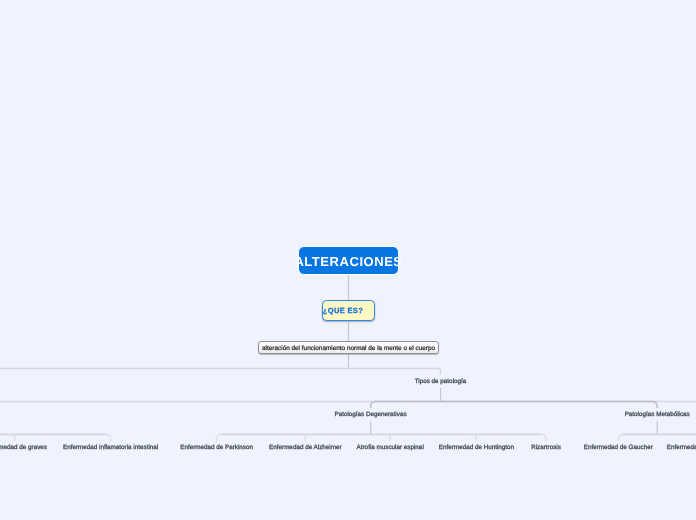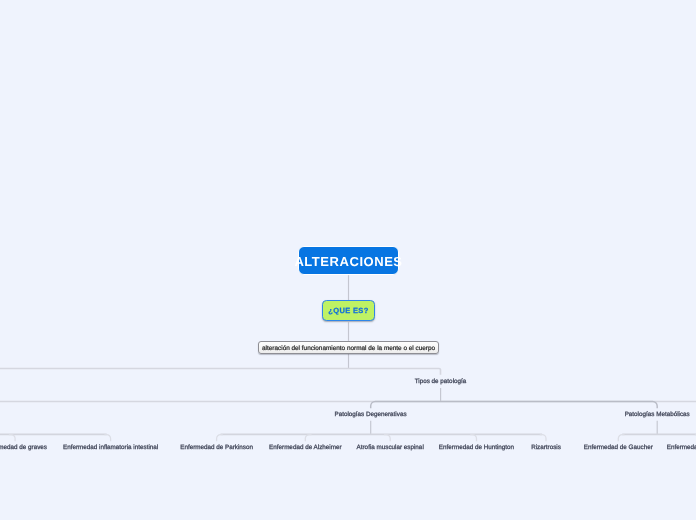--- a/index.html
+++ b/index.html
@@ -12,23 +12,23 @@
   svg.links{position:absolute;left:0;top:0;width:696px;height:520px;}
   .node{position:absolute;white-space:nowrap;box-sizing:border-box;}
 
   .root-node{
      background:#0775e2;color:#fff;font-weight:bold;font-size:13px;
      letter-spacing:.55px;border-radius:6px;border:1.5px solid #ffffff;
      padding-top:1px;
      display:flex;align-items:center;justify-content:center;
   }
   .outline-node{
-     background:#bef264;border:1.5px solid #2f86e8;color:#0f6fdd;
+     background:#fef9c3;border:1.5px solid #2f86e8;color:#0f6fdd;
      font-weight:bold;font-size:7.5px;letter-spacing:.35px;border-radius:4.5px;
-     display:flex;align-items:center;justify-content:center;
+     display:flex;align-items:center;
      box-shadow:0 1px 1.5px rgba(60,64,80,.42);
      -webkit-text-stroke:0.25px #0f6fdd;padding-top:1px;
   }
   .box-node{
      background:linear-gradient(180deg,#fdfdfd 0%,#f7f7f7 45%,#ececec 100%);
      border:1px solid #8e8e94;color:#262626;font-size:6.4px;
      border-radius:3px;display:flex;align-items:flex-start;justify-content:center;
      box-shadow:0 1px 1px rgba(60,64,80,.3);
      -webkit-text-stroke:0.22px #262626;padding-top:3.6px;line-height:7px;
   }

